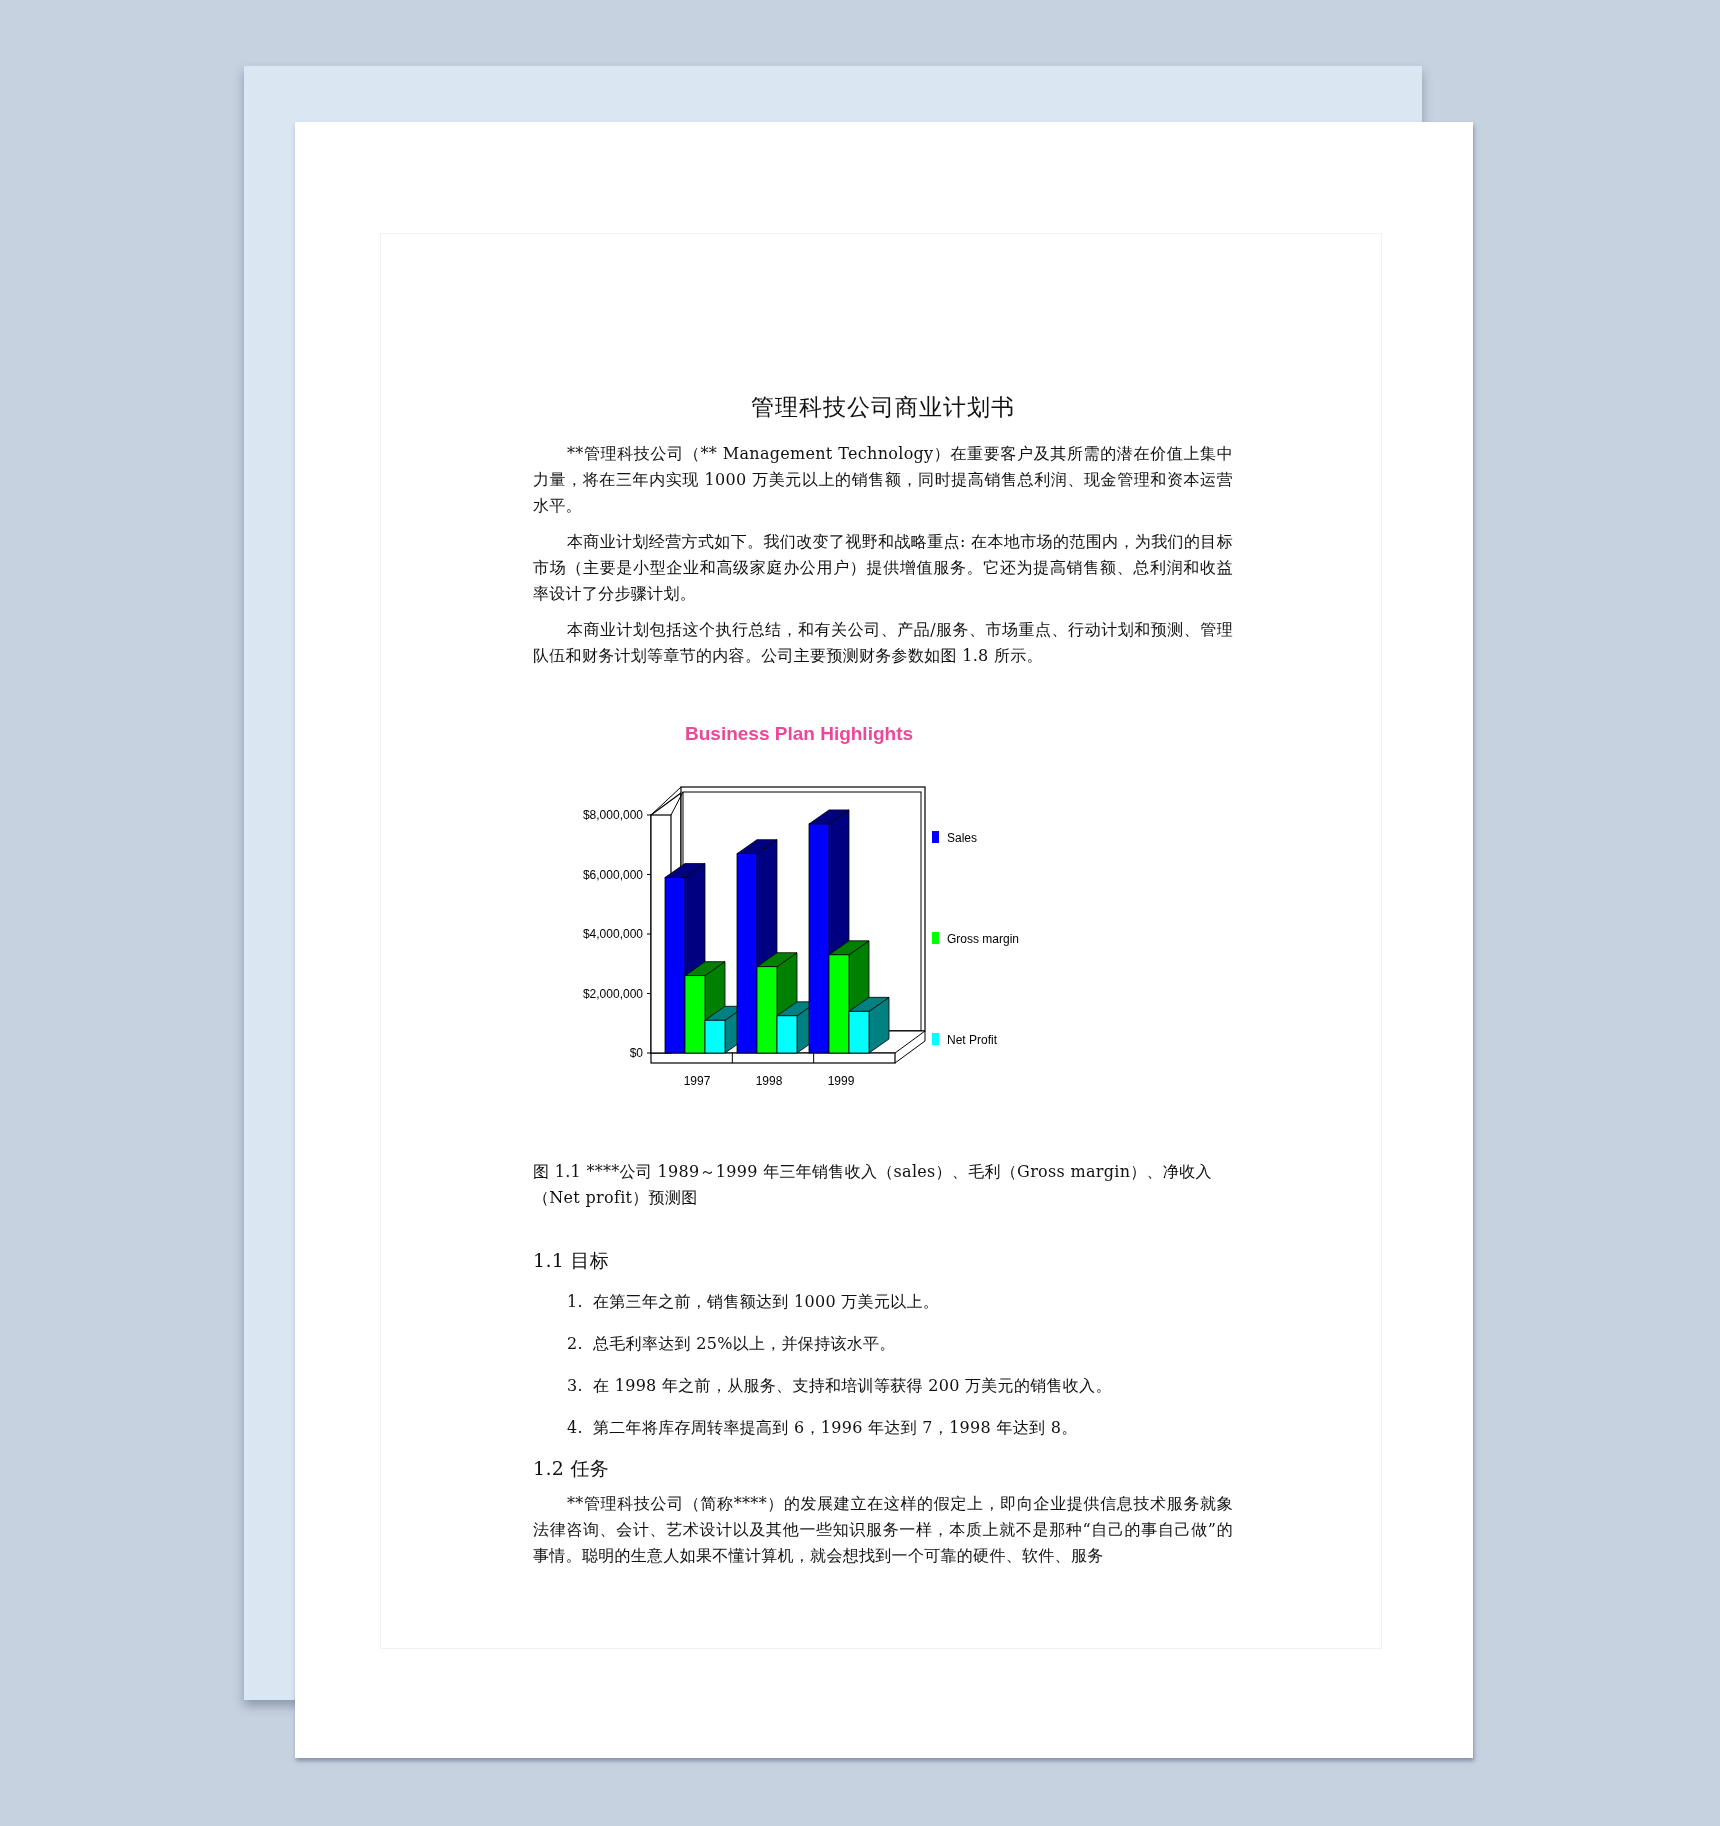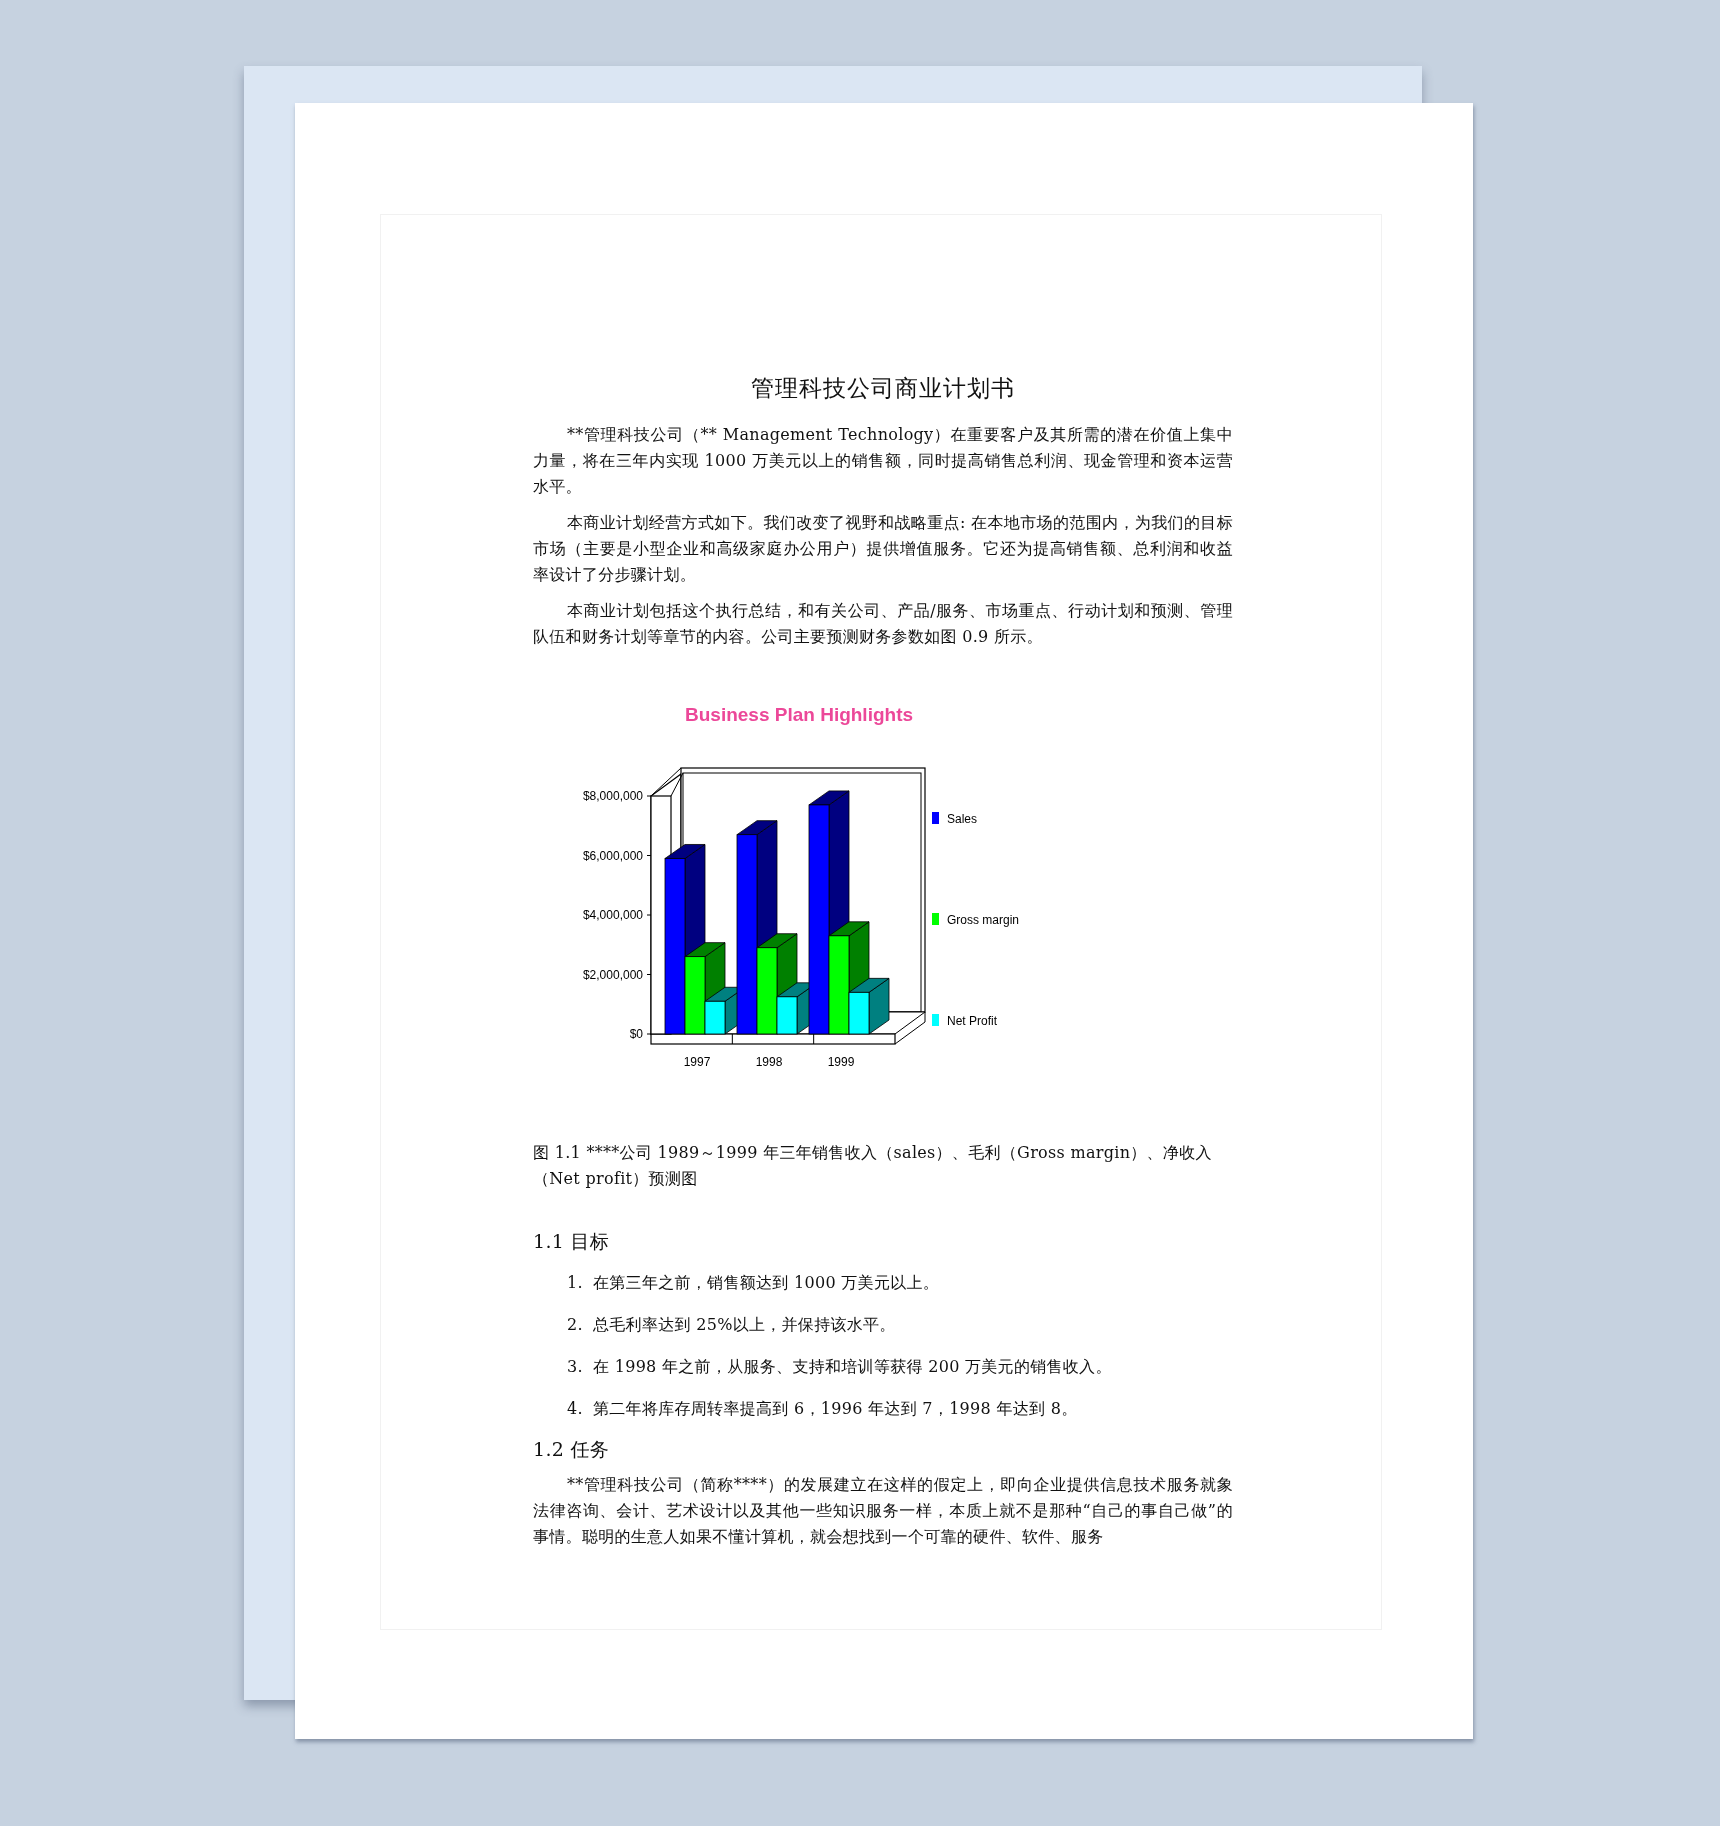--- a/index.html
+++ b/index.html
@@ -5,21 +5,21 @@
   html, body { margin:0; padding:0; }
   body {
     width:1720px; height:1826px; background:#c6d2e0; position:relative; overflow:hidden;
     font-family:"DejaVu Serif", "Liberation Serif", serif; color:#111;
   }
   .back-page {
     position:absolute; left:244px; top:66px; width:1178px; height:1634px;
     background:#dbe6f3; box-shadow: 0 6px 10px rgba(70,85,110,0.45);
   }
   .front-page {
-    position:absolute; left:295px; top:103px; width:1178px; height:1636px;
+    position:absolute; left:295px; top:122px; width:1178px; height:1636px;
     background:#ffffff; box-shadow: 1px 3px 4px rgba(80,95,120,0.55);
   }
   .margin-frame {
     position:absolute; left:85px; top:111px; width:1000px; height:1414px;
     border:1px solid #f1f1f1;
   }
   .content { position:absolute; left:238px; top:270px; width:700px; }
   .doc-title {
     text-align:center; font-size:23px; margin:0 0 18px 0; letter-spacing:1px;
     font-family:"DejaVu Sans", "Liberation Sans", sans-serif; font-weight:normal;
@@ -46,21 +46,21 @@
 <div class="back-page"></div>
 
 <div class="front-page">
   <div class="margin-frame"></div>
 
   <div class="content">
     <h1 class="doc-title">管理科技公司商业计划书</h1>
 
     <p class="para">**管理科技公司（** Management Technology）在重要客户及其所需的潜在价值上集中力量，将在三年内实现 1000 万美元以上的销售额，同时提高销售总利润、现金管理和资本运营水平。</p>
     <p class="para">本商业计划经营方式如下。我们改变了视野和战略重点: 在本地市场的范围内，为我们的目标市场（主要是小型企业和高级家庭办公用户）提供增值服务。它还为提高销售额、总利润和收益率设计了分步骤计划。</p>
-    <p class="para">本商业计划包括这个执行总结，和有关公司、产品/服务、市场重点、行动计划和预测、管理队伍和财务计划等章节的内容。公司主要预测财务参数如图 0.9 所示。</p>
+    <p class="para">本商业计划包括这个执行总结，和有关公司、产品/服务、市场重点、行动计划和预测、管理队伍和财务计划等章节的内容。公司主要预测财务参数如图 1.8 所示。</p>
 
     <div class="chart-wrap">
       <div class="chart-title">Business Plan Highlights</div>
       <svg id="chart-svg" width="520" height="400" style="position:absolute;left:0;top:30px;">
           <polygon points="100,300 130,278 130,40 100,62" fill="#fff" stroke="#000" stroke-width="1.2"></polygon>
           <polygon points="124,34 366,34 366,270 " fill="none" stroke="none"></polygon>
           <rect x="130" y="34" width="244" height="244" fill="#fff" stroke="#000" stroke-width="1.2"></rect>
           <rect x="132" y="39" width="238" height="239" fill="none" stroke="#000" stroke-width="1"></rect>
           <line x1="100" y1="62" x2="130" y2="34" stroke="#000" stroke-width="1"></line>
           <line x1="120" y1="62" x2="132" y2="39" stroke="#000" stroke-width="1"></line>

